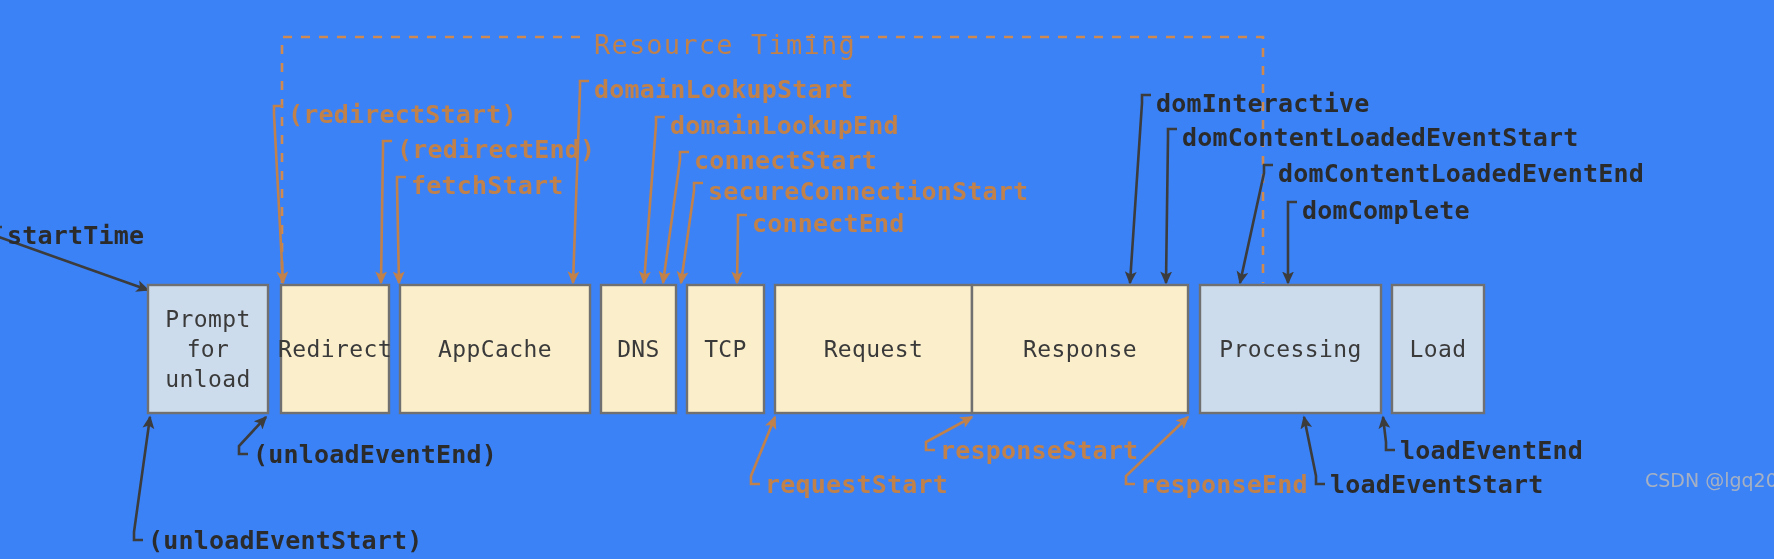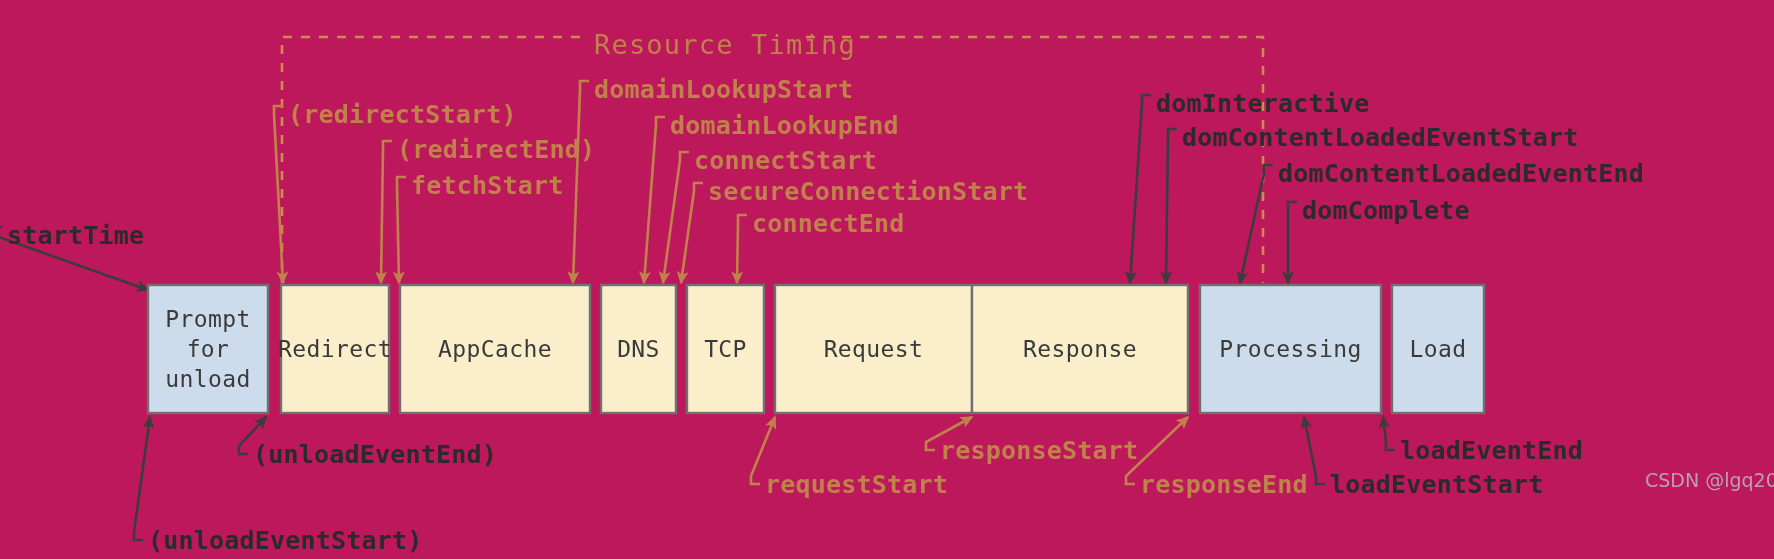--- a/index.html
+++ b/index.html
@@ -5,21 +5,21 @@
 <style>
   html, body {
     margin: 0;
     padding: 0;
     background: #ffffff;
   }
   #stage {
     position: relative;
     width: 1774px;
     height: 559px;
-    background: #be185d;
+    background: #3b82f6;
     overflow: hidden;
     font-family: "DejaVu Sans Mono", "Liberation Mono", monospace;
   }
   svg.diagram {
     position: absolute;
     top: 0;
     left: 0;
     width: 1774px;
     height: 559px;
     display: block;

